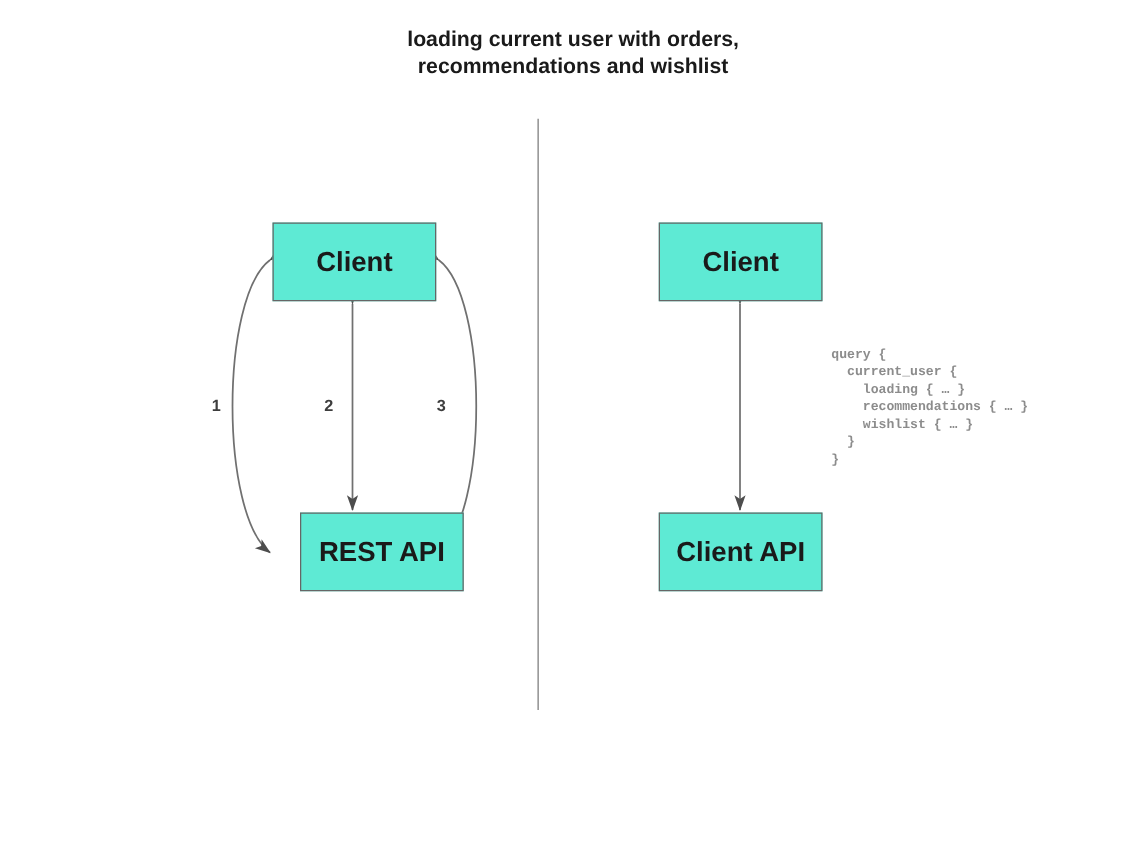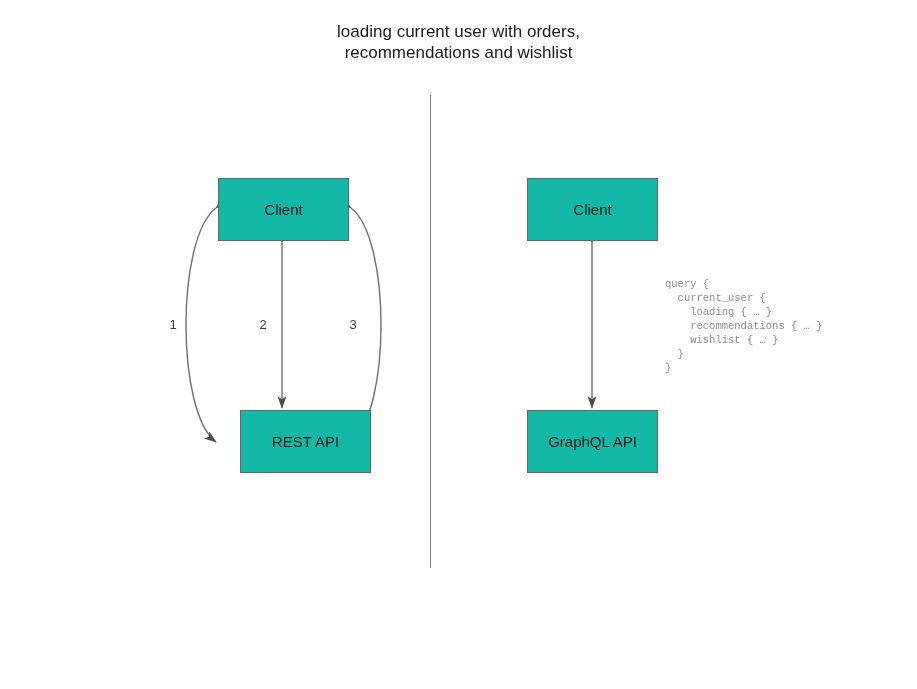--- a/index.html
+++ b/index.html
@@ -10,20 +10,21 @@
     width: 917px;
     height: 689px;
     background: #ffffff;
     font-family: "Liberation Sans", sans-serif;
     overflow: hidden;
   }
   #canvas {
     position: relative;
     width: 917px;
     height: 689px;
+    font-weight: bold;
   }
 
   
   .title {
     position: absolute;
     left: 0;
     top: 21px;
     width: 917px;
     text-align: center;
     font-family: "Liberation Sans", sans-serif;
@@ -40,27 +41,27 @@
     top: 95px;
     width: 1px;
     height: 473px;
     background: #7b7b7b;
   }
 
   
   .node {
     position: absolute;
     box-sizing: border-box;
-    background: #14b8a6;
+    background: #5eead4;
     border: 1px solid #666666;
     display: flex;
     align-items: center;
     justify-content: center;
     font-family: "Liberation Sans", sans-serif;
-    font-size: 15px;
+    font-size: 22px;
     color: #1a1a1a;
     z-index: 3;
   }
   #node-rest-client  { left: 218px; top: 178px; width: 131px; height: 63px; }
   #node-rest-api     { left: 218px; top: 410px; width: 131px; height: 63px; margin-left: 22px; }
   #node-gql-client   { left: 527px; top: 178px; width: 131px; height: 63px; }
   #node-gql-api      { left: 527px; top: 410px; width: 131px; height: 63px; }
 
   
   .mono {
@@ -130,21 +131,21 @@
 
   <div class="node" id="node-rest-api">
     <span>REST API</span>
   </div>
 
   <div class="node" id="node-gql-client">
     <span>Client</span>
   </div>
 
   <div class="node" id="node-gql-api">
-    <span>GraphQL API</span>
+    <span>Client API</span>
   </div>
 
 
   <div class="mono" id="gql-query">query {
   current_user {
     loading { … }
     recommendations { … }
     wishlist { … }
   }
 }</div>

